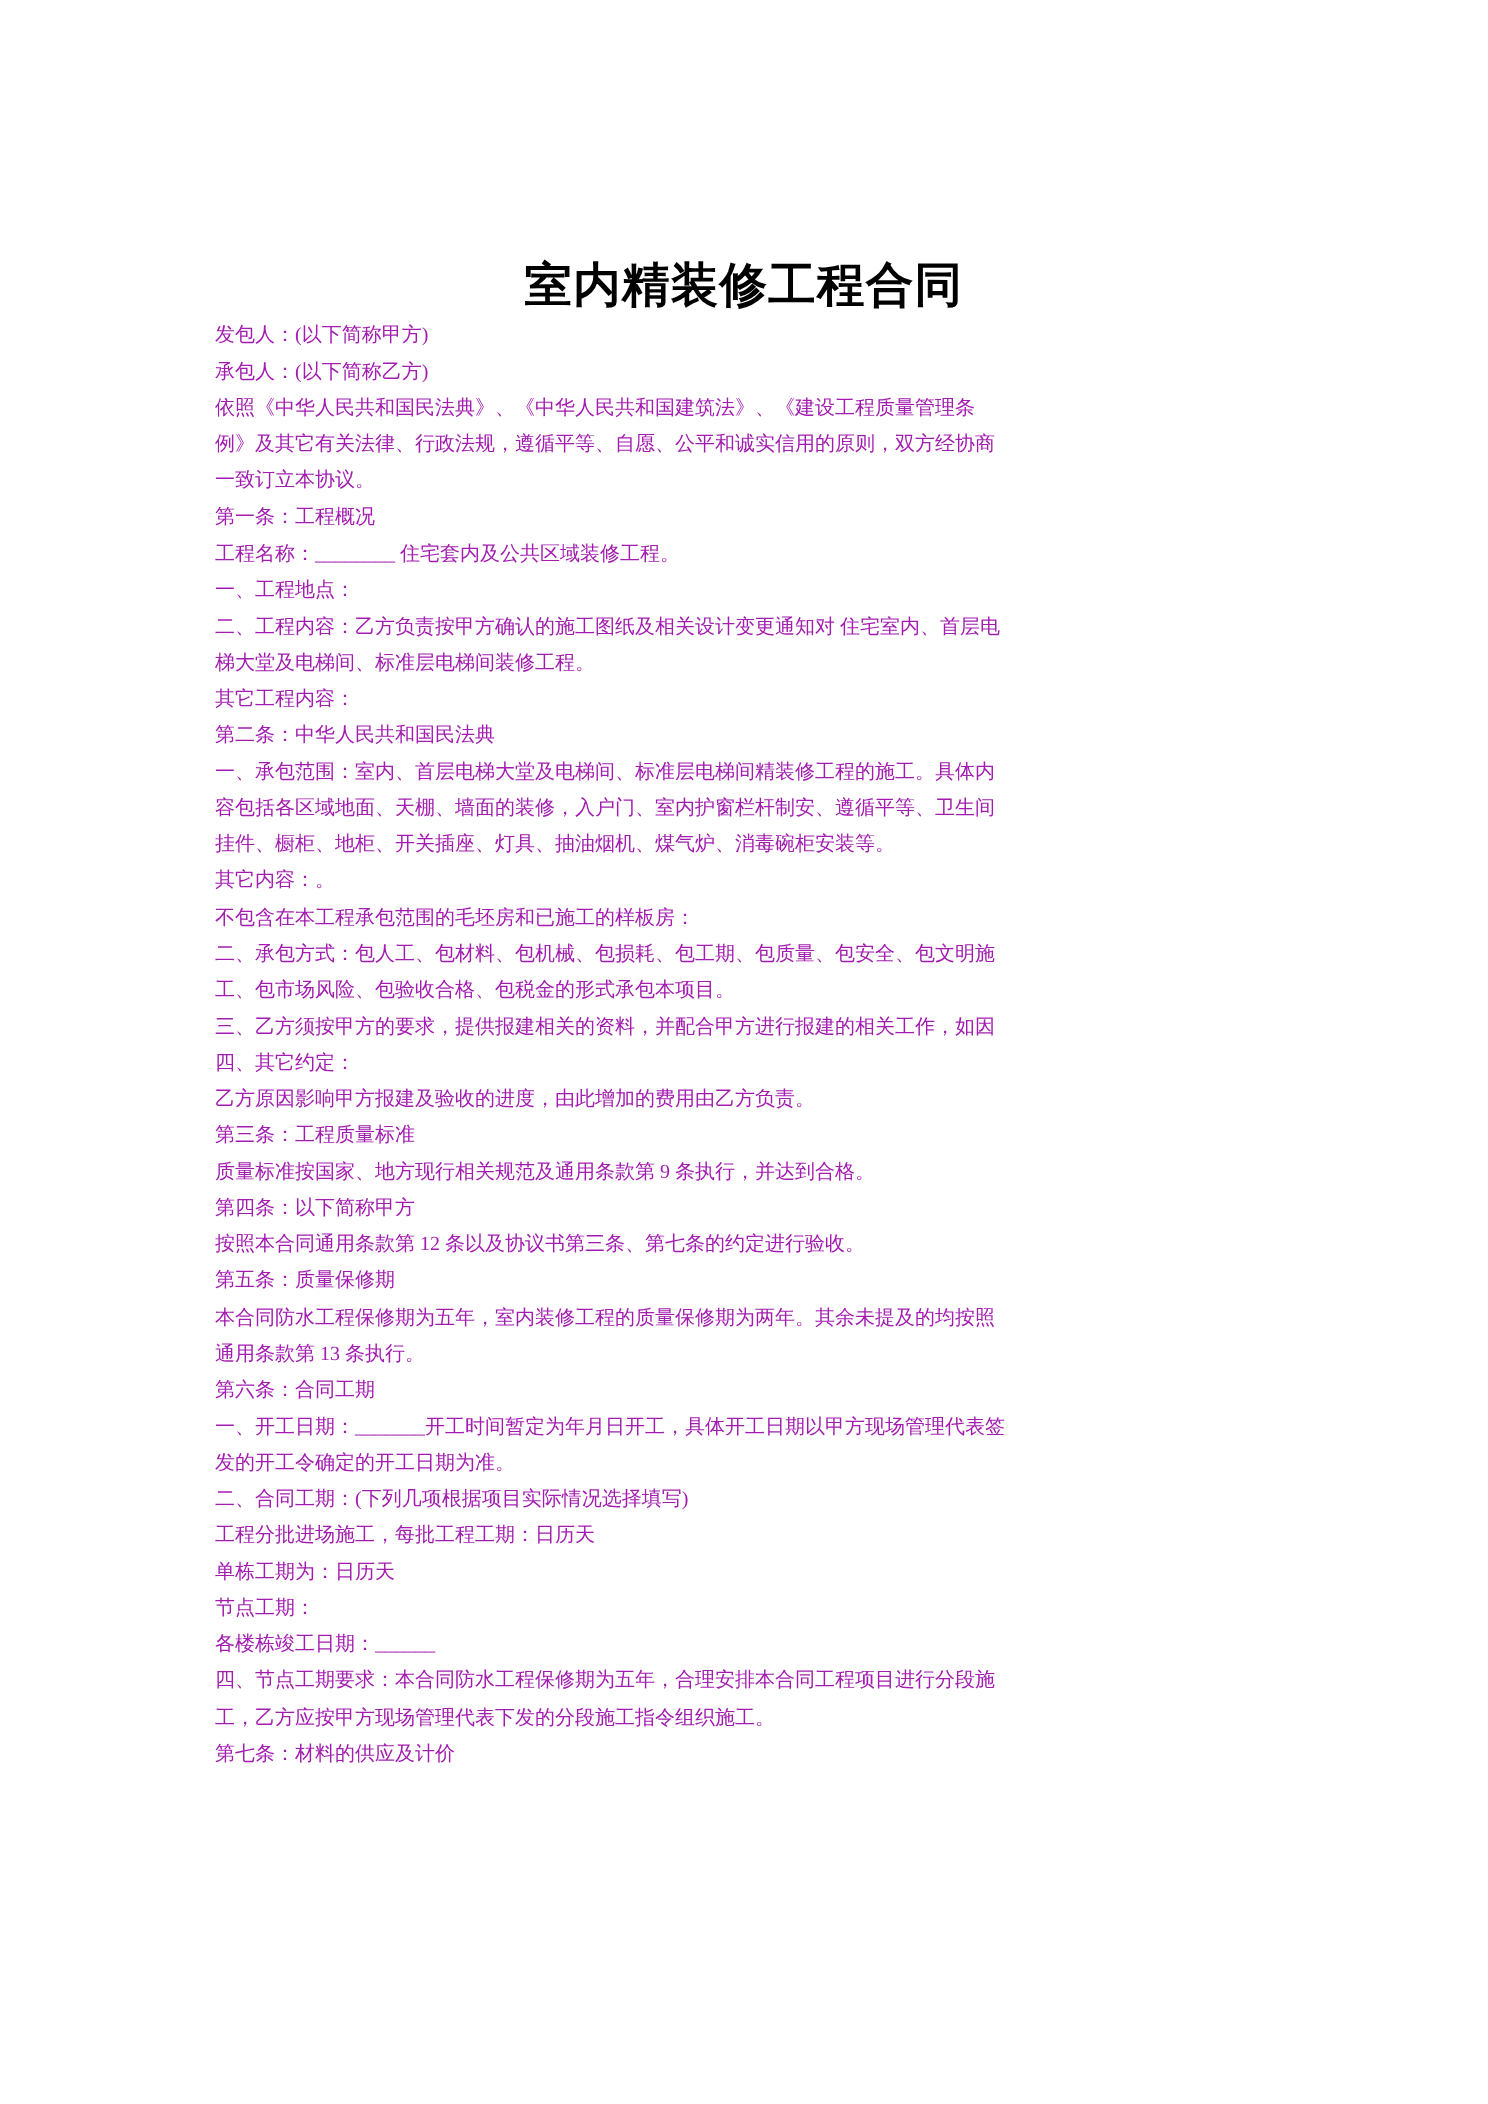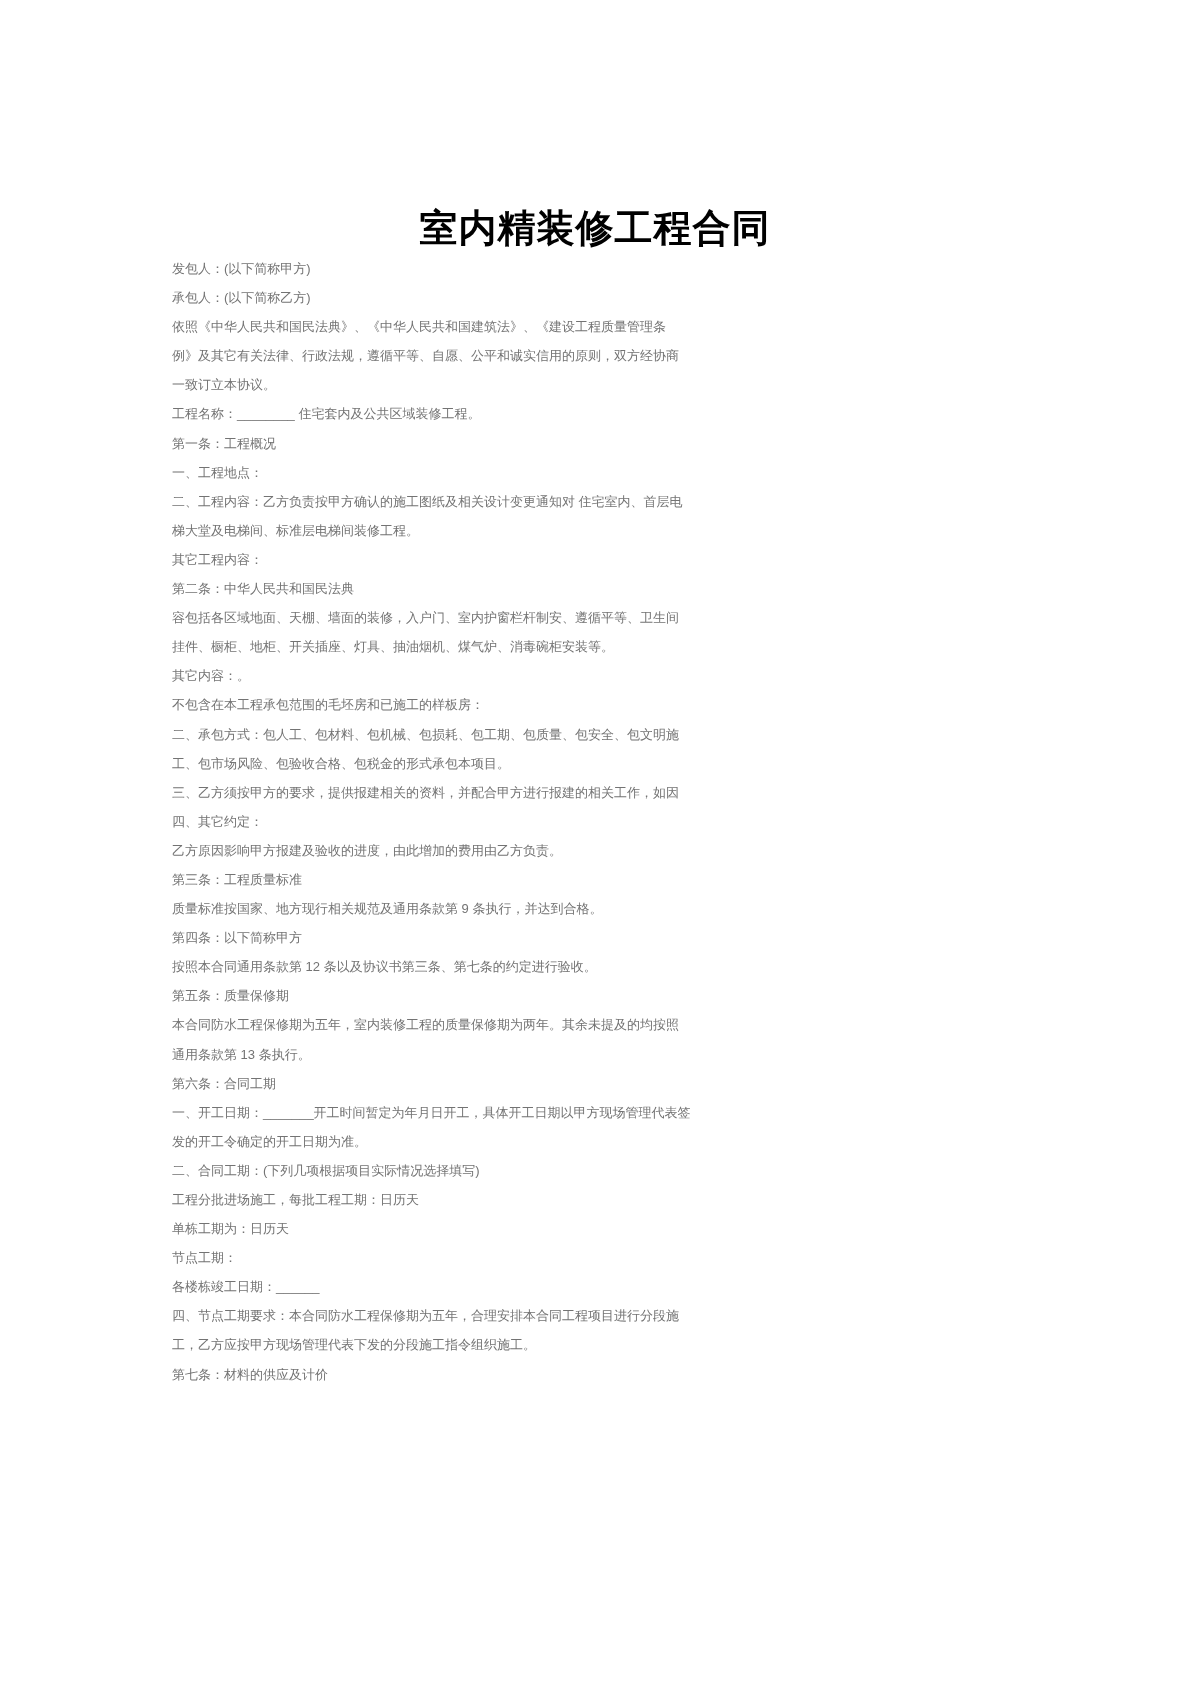--- a/index.html
+++ b/index.html
@@ -5,43 +5,44 @@
   html, body { margin: 0; padding: 0; background: #ffffff; }
   body { width: 1190px; height: 1683px; position: relative; overflow: hidden; }
   .page { position: absolute; left: 0; top: 0; width: 1190px; height: 1683px; background: #fff; margin-top: 48px; }
   .title {
     position: absolute; left: 0; width: 1190px; top: 152px;
     text-align: center; font-family: "DejaVu Serif", serif; font-weight: bold;
     font-size: 38px; color: #000; letter-spacing: 1px; line-height: 56px;
   }
   .body {
     position: absolute; left: 172px; top: 206px; width: 846px;
-    font-family: Liberation Sans, sans-serif; font-size: 13px; color: #737373;
+    font-family: Liberation Serif, serif; font-size: 16px; color: #a21caf;
     line-height: 29.1px;
   }
   .line { white-space: nowrap; height: 29.1px; }
 </style>
 </head>
 <body>
 
 <div class="page">
   <div class="title">室内精装修工程合同</div>
   <div class="body" id="doc-body">
       <div class="line">发包人：(以下简称甲方)</div>
       <div class="line">承包人：(以下简称乙方)</div>
       <div class="line">依照《中华人民共和国民法典》、《中华人民共和国建筑法》、《建设工程质量管理条</div>
       <div class="line">例》及其它有关法律、行政法规，遵循平等、自愿、公平和诚实信用的原则，双方经协商</div>
       <div class="line">一致订立本协议。</div>
+      <div class="line">第一条：工程概况</div>
       <div class="line">工程名称：________ 住宅套内及公共区域装修工程。</div>
-      <div class="line">第一条：工程概况</div>
       <div class="line">一、工程地点：</div>
       <div class="line">二、工程内容：乙方负责按甲方确认的施工图纸及相关设计变更通知对 住宅室内、首层电</div>
       <div class="line">梯大堂及电梯间、标准层电梯间装修工程。</div>
       <div class="line">其它工程内容：</div>
       <div class="line">第二条：中华人民共和国民法典</div>
+      <div class="line">一、承包范围：室内、首层电梯大堂及电梯间、标准层电梯间精装修工程的施工。具体内</div>
       <div class="line">容包括各区域地面、天棚、墙面的装修，入户门、室内护窗栏杆制安、遵循平等、卫生间</div>
       <div class="line">挂件、橱柜、地柜、开关插座、灯具、抽油烟机、煤气炉、消毒碗柜安装等。</div>
       <div class="line">其它内容：。</div>
       <div class="line">不包含在本工程承包范围的毛坯房和已施工的样板房：</div>
       <div class="line">二、承包方式：包人工、包材料、包机械、包损耗、包工期、包质量、包安全、包文明施</div>
       <div class="line">工、包市场风险、包验收合格、包税金的形式承包本项目。</div>
       <div class="line">三、乙方须按甲方的要求，提供报建相关的资料，并配合甲方进行报建的相关工作，如因</div>
       <div class="line">四、其它约定：</div>
       <div class="line">乙方原因影响甲方报建及验收的进度，由此增加的费用由乙方负责。</div>
       <div class="line">第三条：工程质量标准</div>

